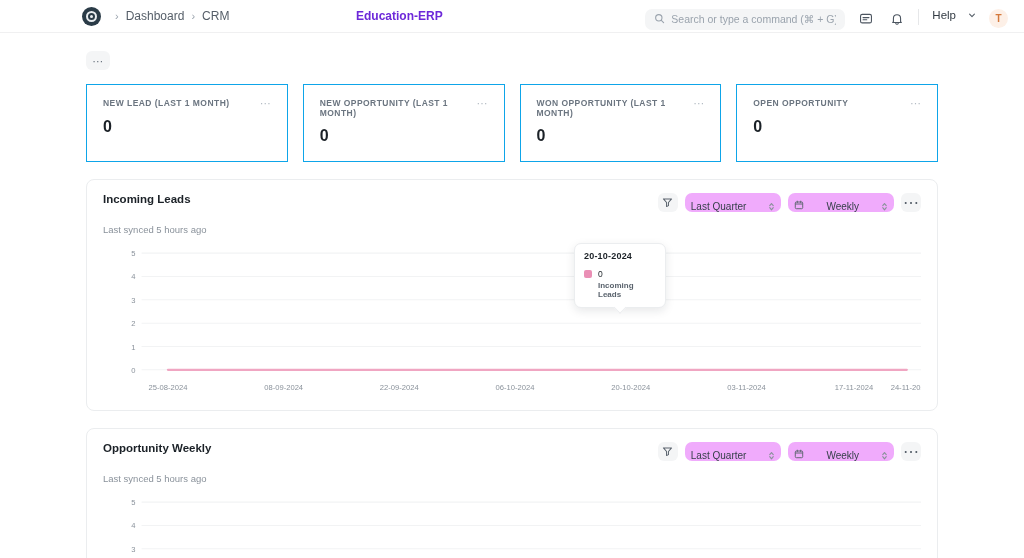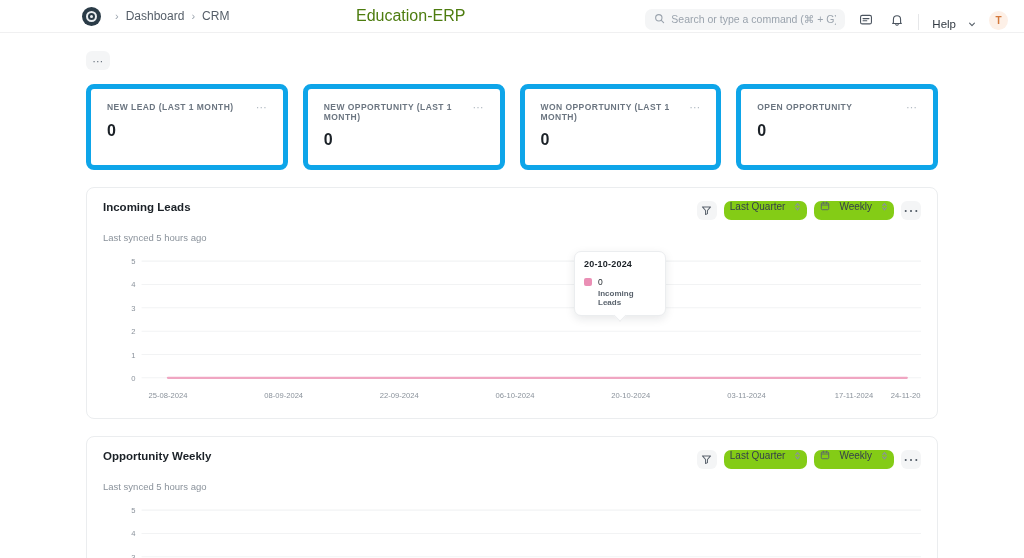--- a/index.html
+++ b/index.html
@@ -32,26 +32,26 @@
     display: flex; align-items: center; justify-content: center;
   }
   .logo .dot { width: 3px; height: 3px; border-radius: 50%; background: #e9edf0; }
 
   .breadcrumb { display: flex; align-items: center; gap: 7px; margin-left: 14px; }
   .bc-sep { color: #9aa3ad; font-size: 11px; line-height: 1; }
   .bc-item { font-size: 12px; color: #555e68; white-space: nowrap; }
 
   .erp-link {
     position: absolute; left: 356px; top: 50%; transform: translateY(-50%);
-    font-size: 16px; color: #4d7c0f; font-weight: 400; text-decoration: none;
+    font-size: 12px; color: #6d28d9; font-weight: 700; text-decoration: none;
     white-space: nowrap;
   }
 
   .nav-right {
-    margin-left: auto; display: flex; align-items: flex-end; gap: 11px; margin-top: 6px;
+    margin-left: auto; display: flex; align-items: flex-start; gap: 11px; margin-top: 6px;
   }
   .search-box {
     width: 200px; height: 21px; border-radius: 7px;
     background: #f4f5f6;
     display: flex; align-items: center; gap: 6px;
     padding: 0 9px;
   }
   .search-box input {
     border: 0; outline: 0; background: transparent;
     font-family: "Liberation Sans", sans-serif;
@@ -90,21 +90,21 @@
     background: #f4f5f6; color: #6b7580;
     display: flex; align-items: center; justify-content: center;
     font-size: 11px; letter-spacing: 0.5px; cursor: pointer;
     line-height: 0;
   }
 
   
   .cards { display: flex; gap: 15px; }
   .card {
     flex: 1;
-    border: 5px solid #0ea5e9; border-radius: 8px;
+    border: 1px solid #0ea5e9; border-radius: 0;
     background: #fff;
     padding: 13px 16px 16px 16px;
     min-height: 61px;
   }
   .card-top { display: flex; align-items: flex-start; justify-content: space-between; }
   .card-label {
     font-size: 8.5px; font-weight: 600; letter-spacing: 0.45px;
     color: #6b7580; text-transform: uppercase;
   }
   .card-menu { color: #b4bcc4; font-size: 11px; line-height: 1; cursor: pointer; }
@@ -116,22 +116,22 @@
     border: 1px solid #ebedef; border-radius: 8px; background: #fff;
     padding: 13px 16px 8px 16px;
     position: relative;
   }
   .panel-head { display: flex; align-items: flex-start; justify-content: space-between; }
   .panel-title { font-size: 11.5px; font-weight: 600; color: #1b2127; }
   .panel-sub { font-size: 9.5px; color: #8a929b; margin-top: 19px; }
 
   .panel-ctrls { display: flex; align-items: center; gap: 7px; }
   .pill {
-    height: 19px; border-radius: 7px; background: #84cc16;
-    display: flex; align-items: flex-start; gap: 9px;
+    height: 19px; border-radius: 7px; background: #f0abfc;
+    display: flex; align-items: flex-end; gap: 22px;
     padding: 0 6px; cursor: pointer;
     font-size: 10px; color: #36404a; white-space: nowrap;
   }
   .pill .stepper { display: flex; flex-direction: column; gap: 1px; color: #8a929b; line-height: 0; }
   .sq-btn {
     width: 20px; height: 19px; border-radius: 6px; background: #f4f5f6;
     display: flex; align-items: center; justify-content: center;
     color: #5a636d; cursor: pointer;
   }
 

